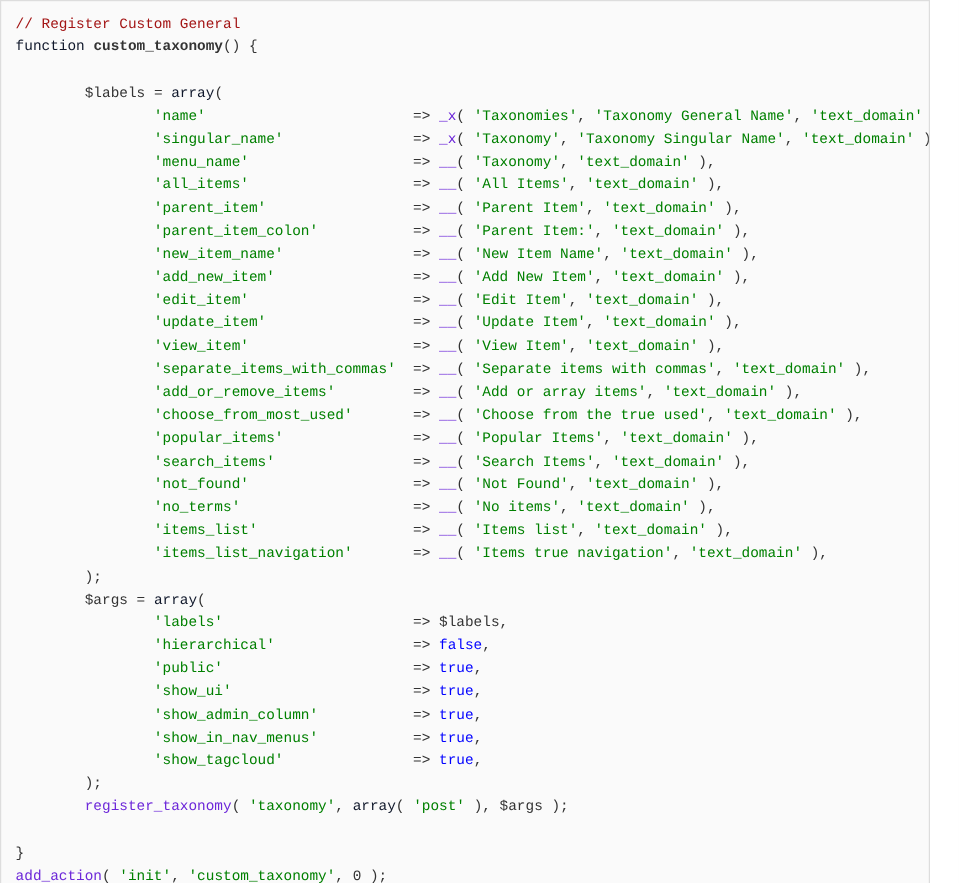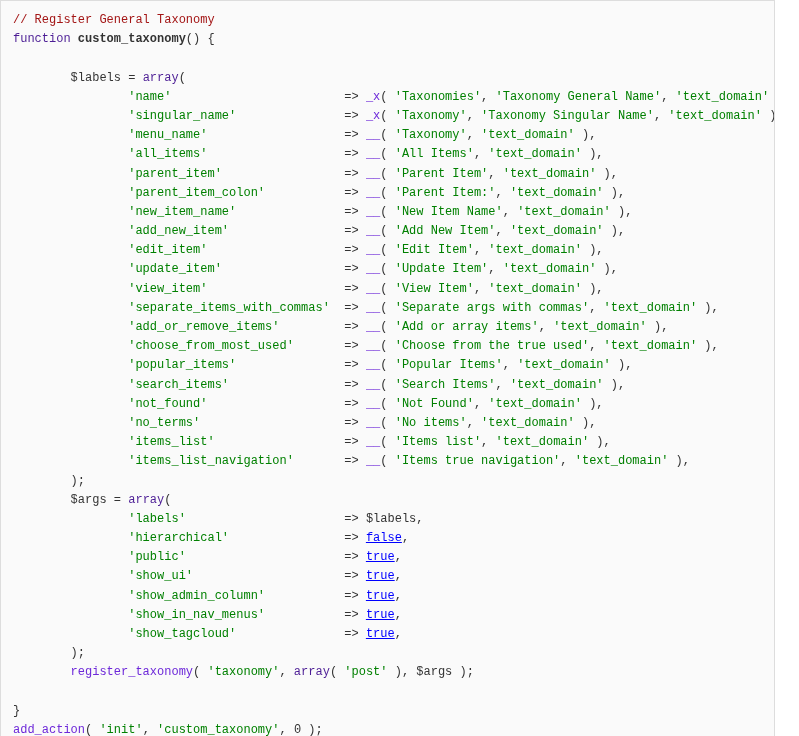--- a/index.html
+++ b/index.html
@@ -13,48 +13,48 @@
       border: 1px solid #ddd;
       padding: 10px 12px;
       background: #fafafa;
       width: 775px;
       box-sizing: border-box;
       line-height: 1.6;
       white-space: pre;
       overflow: hidden;
     }
     .comment { color: #a31515; }
-    .keyword { color: #4c1d95; }
+    .keyword { color: #0f172a; }
     .funcname { color: #333; font-weight: bold; }
     .variable { color: #333; }
     .string { color: #008000; }
     .func { color: #6d28d9; }
-    .boolval { color: #0000ff; text-decoration: underline; }
+    .boolval { color: #0000ff; }
     .number { color: #333; }
     .plain { color: #333; }
   </style>
 </head>
 <body>
 
-<div class="code-container" id="code"><span class="comment">// Register General Taxonomy</span>
+<div class="code-container" id="code"><span class="comment">// Register Custom General</span>
 <span class="keyword">function</span> <span class="funcname">custom_taxonomy</span><span class="plain">() {</span>
 
         <span class="variable">$labels</span><span class="plain"> = </span><span class="keyword">array</span><span class="plain">(</span>
                 <span class="string">'name'                       </span><span class="plain"> =&gt; </span><span class="func">_x</span><span class="plain">( </span><span class="string">'Taxonomies'</span><span class="plain">, </span><span class="string">'Taxonomy General Name'</span><span class="plain">, </span><span class="string">'text_domain'</span><span class="plain"> ),</span>
                 <span class="string">'singular_name'              </span><span class="plain"> =&gt; </span><span class="func">_x</span><span class="plain">( </span><span class="string">'Taxonomy'</span><span class="plain">, </span><span class="string">'Taxonomy Singular Name'</span><span class="plain">, </span><span class="string">'text_domain'</span><span class="plain"> ),</span>
                 <span class="string">'menu_name'                  </span><span class="plain"> =&gt; </span><span class="func">__</span><span class="plain">( </span><span class="string">'Taxonomy'</span><span class="plain">, </span><span class="string">'text_domain'</span><span class="plain"> ),</span>
                 <span class="string">'all_items'                  </span><span class="plain"> =&gt; </span><span class="func">__</span><span class="plain">( </span><span class="string">'All Items'</span><span class="plain">, </span><span class="string">'text_domain'</span><span class="plain"> ),</span>
                 <span class="string">'parent_item'                </span><span class="plain"> =&gt; </span><span class="func">__</span><span class="plain">( </span><span class="string">'Parent Item'</span><span class="plain">, </span><span class="string">'text_domain'</span><span class="plain"> ),</span>
                 <span class="string">'parent_item_colon'          </span><span class="plain"> =&gt; </span><span class="func">__</span><span class="plain">( </span><span class="string">'Parent Item:'</span><span class="plain">, </span><span class="string">'text_domain'</span><span class="plain"> ),</span>
                 <span class="string">'new_item_name'              </span><span class="plain"> =&gt; </span><span class="func">__</span><span class="plain">( </span><span class="string">'New Item Name'</span><span class="plain">, </span><span class="string">'text_domain'</span><span class="plain"> ),</span>
                 <span class="string">'add_new_item'               </span><span class="plain"> =&gt; </span><span class="func">__</span><span class="plain">( </span><span class="string">'Add New Item'</span><span class="plain">, </span><span class="string">'text_domain'</span><span class="plain"> ),</span>
                 <span class="string">'edit_item'                  </span><span class="plain"> =&gt; </span><span class="func">__</span><span class="plain">( </span><span class="string">'Edit Item'</span><span class="plain">, </span><span class="string">'text_domain'</span><span class="plain"> ),</span>
                 <span class="string">'update_item'                </span><span class="plain"> =&gt; </span><span class="func">__</span><span class="plain">( </span><span class="string">'Update Item'</span><span class="plain">, </span><span class="string">'text_domain'</span><span class="plain"> ),</span>
                 <span class="string">'view_item'                  </span><span class="plain"> =&gt; </span><span class="func">__</span><span class="plain">( </span><span class="string">'View Item'</span><span class="plain">, </span><span class="string">'text_domain'</span><span class="plain"> ),</span>
-                <span class="string">'separate_items_with_commas' </span><span class="plain"> =&gt; </span><span class="func">__</span><span class="plain">( </span><span class="string">'Separate args with commas'</span><span class="plain">, </span><span class="string">'text_domain'</span><span class="plain"> ),</span>
+                <span class="string">'separate_items_with_commas' </span><span class="plain"> =&gt; </span><span class="func">__</span><span class="plain">( </span><span class="string">'Separate items with commas'</span><span class="plain">, </span><span class="string">'text_domain'</span><span class="plain"> ),</span>
                 <span class="string">'add_or_remove_items'        </span><span class="plain"> =&gt; </span><span class="func">__</span><span class="plain">( </span><span class="string">'Add or array items'</span><span class="plain">, </span><span class="string">'text_domain'</span><span class="plain"> ),</span>
                 <span class="string">'choose_from_most_used'      </span><span class="plain"> =&gt; </span><span class="func">__</span><span class="plain">( </span><span class="string">'Choose from the true used'</span><span class="plain">, </span><span class="string">'text_domain'</span><span class="plain"> ),</span>
                 <span class="string">'popular_items'              </span><span class="plain"> =&gt; </span><span class="func">__</span><span class="plain">( </span><span class="string">'Popular Items'</span><span class="plain">, </span><span class="string">'text_domain'</span><span class="plain"> ),</span>
                 <span class="string">'search_items'               </span><span class="plain"> =&gt; </span><span class="func">__</span><span class="plain">( </span><span class="string">'Search Items'</span><span class="plain">, </span><span class="string">'text_domain'</span><span class="plain"> ),</span>
                 <span class="string">'not_found'                  </span><span class="plain"> =&gt; </span><span class="func">__</span><span class="plain">( </span><span class="string">'Not Found'</span><span class="plain">, </span><span class="string">'text_domain'</span><span class="plain"> ),</span>
                 <span class="string">'no_terms'                   </span><span class="plain"> =&gt; </span><span class="func">__</span><span class="plain">( </span><span class="string">'No items'</span><span class="plain">, </span><span class="string">'text_domain'</span><span class="plain"> ),</span>
                 <span class="string">'items_list'                 </span><span class="plain"> =&gt; </span><span class="func">__</span><span class="plain">( </span><span class="string">'Items list'</span><span class="plain">, </span><span class="string">'text_domain'</span><span class="plain"> ),</span>
                 <span class="string">'items_list_navigation'      </span><span class="plain"> =&gt; </span><span class="func">__</span><span class="plain">( </span><span class="string">'Items true navigation'</span><span class="plain">, </span><span class="string">'text_domain'</span><span class="plain"> ),</span>
         <span class="plain">);</span>
         <span class="variable">$args</span><span class="plain"> = </span><span class="keyword">array</span><span class="plain">(</span>

